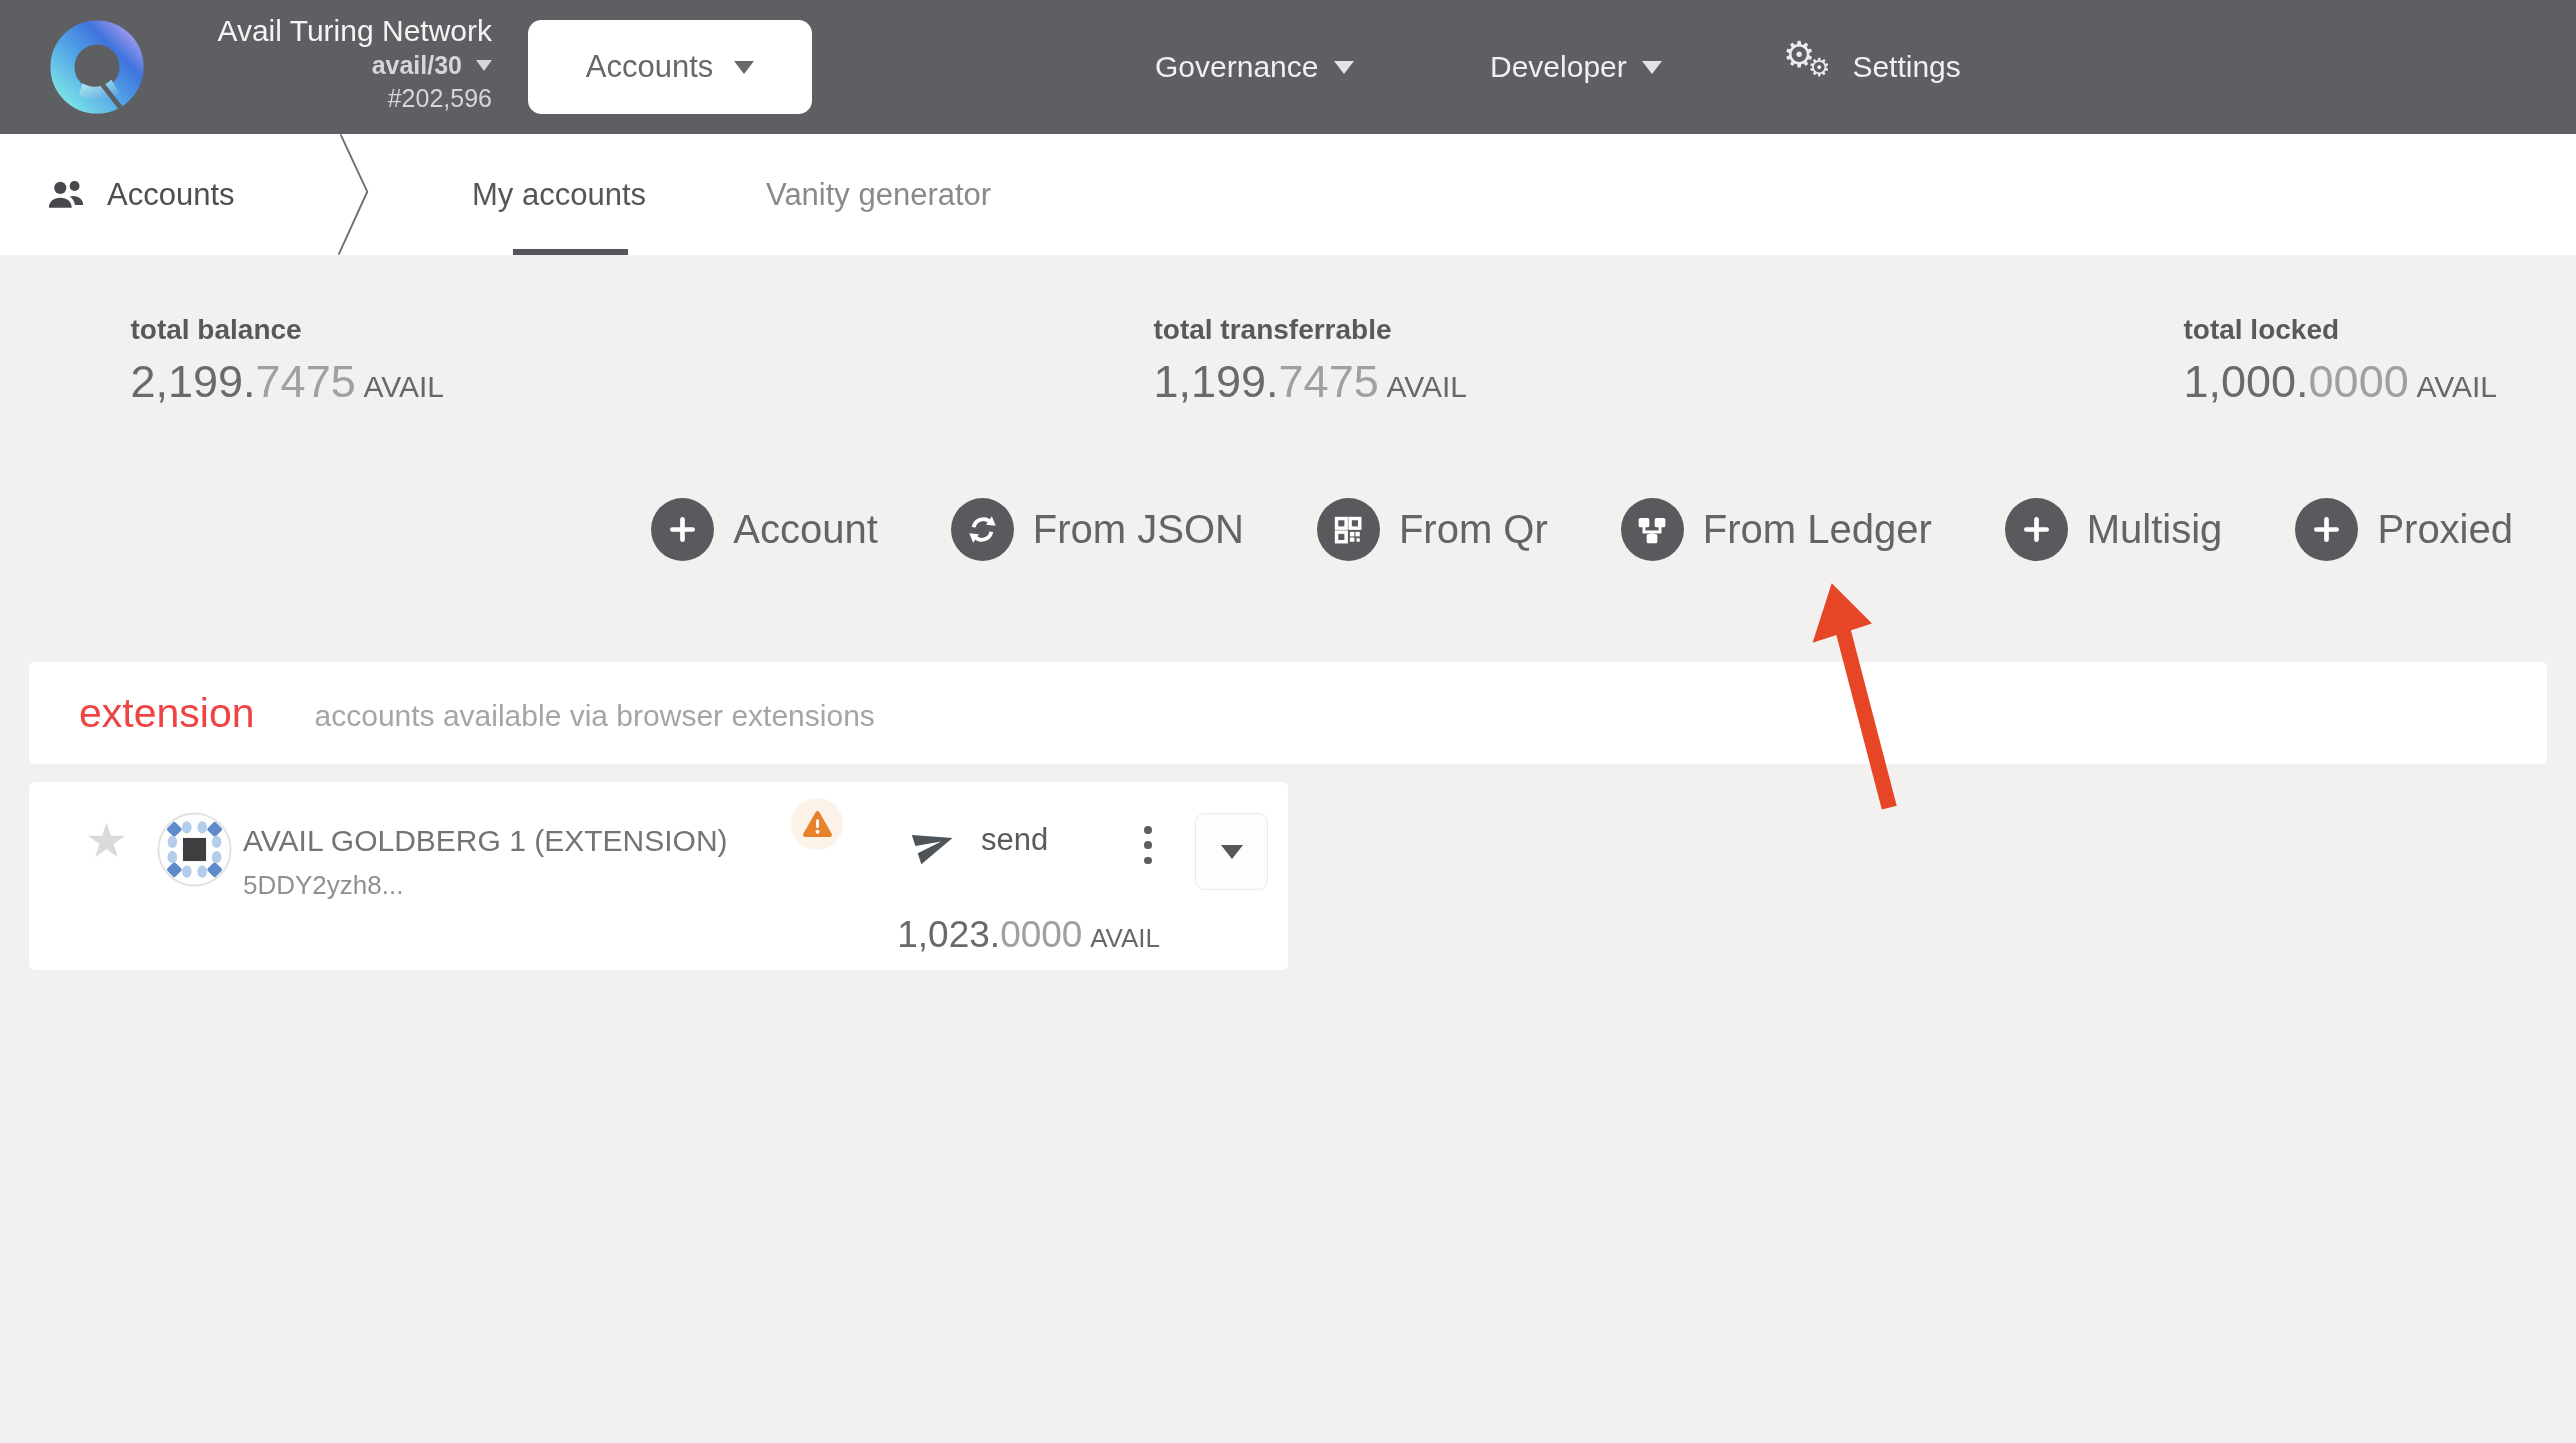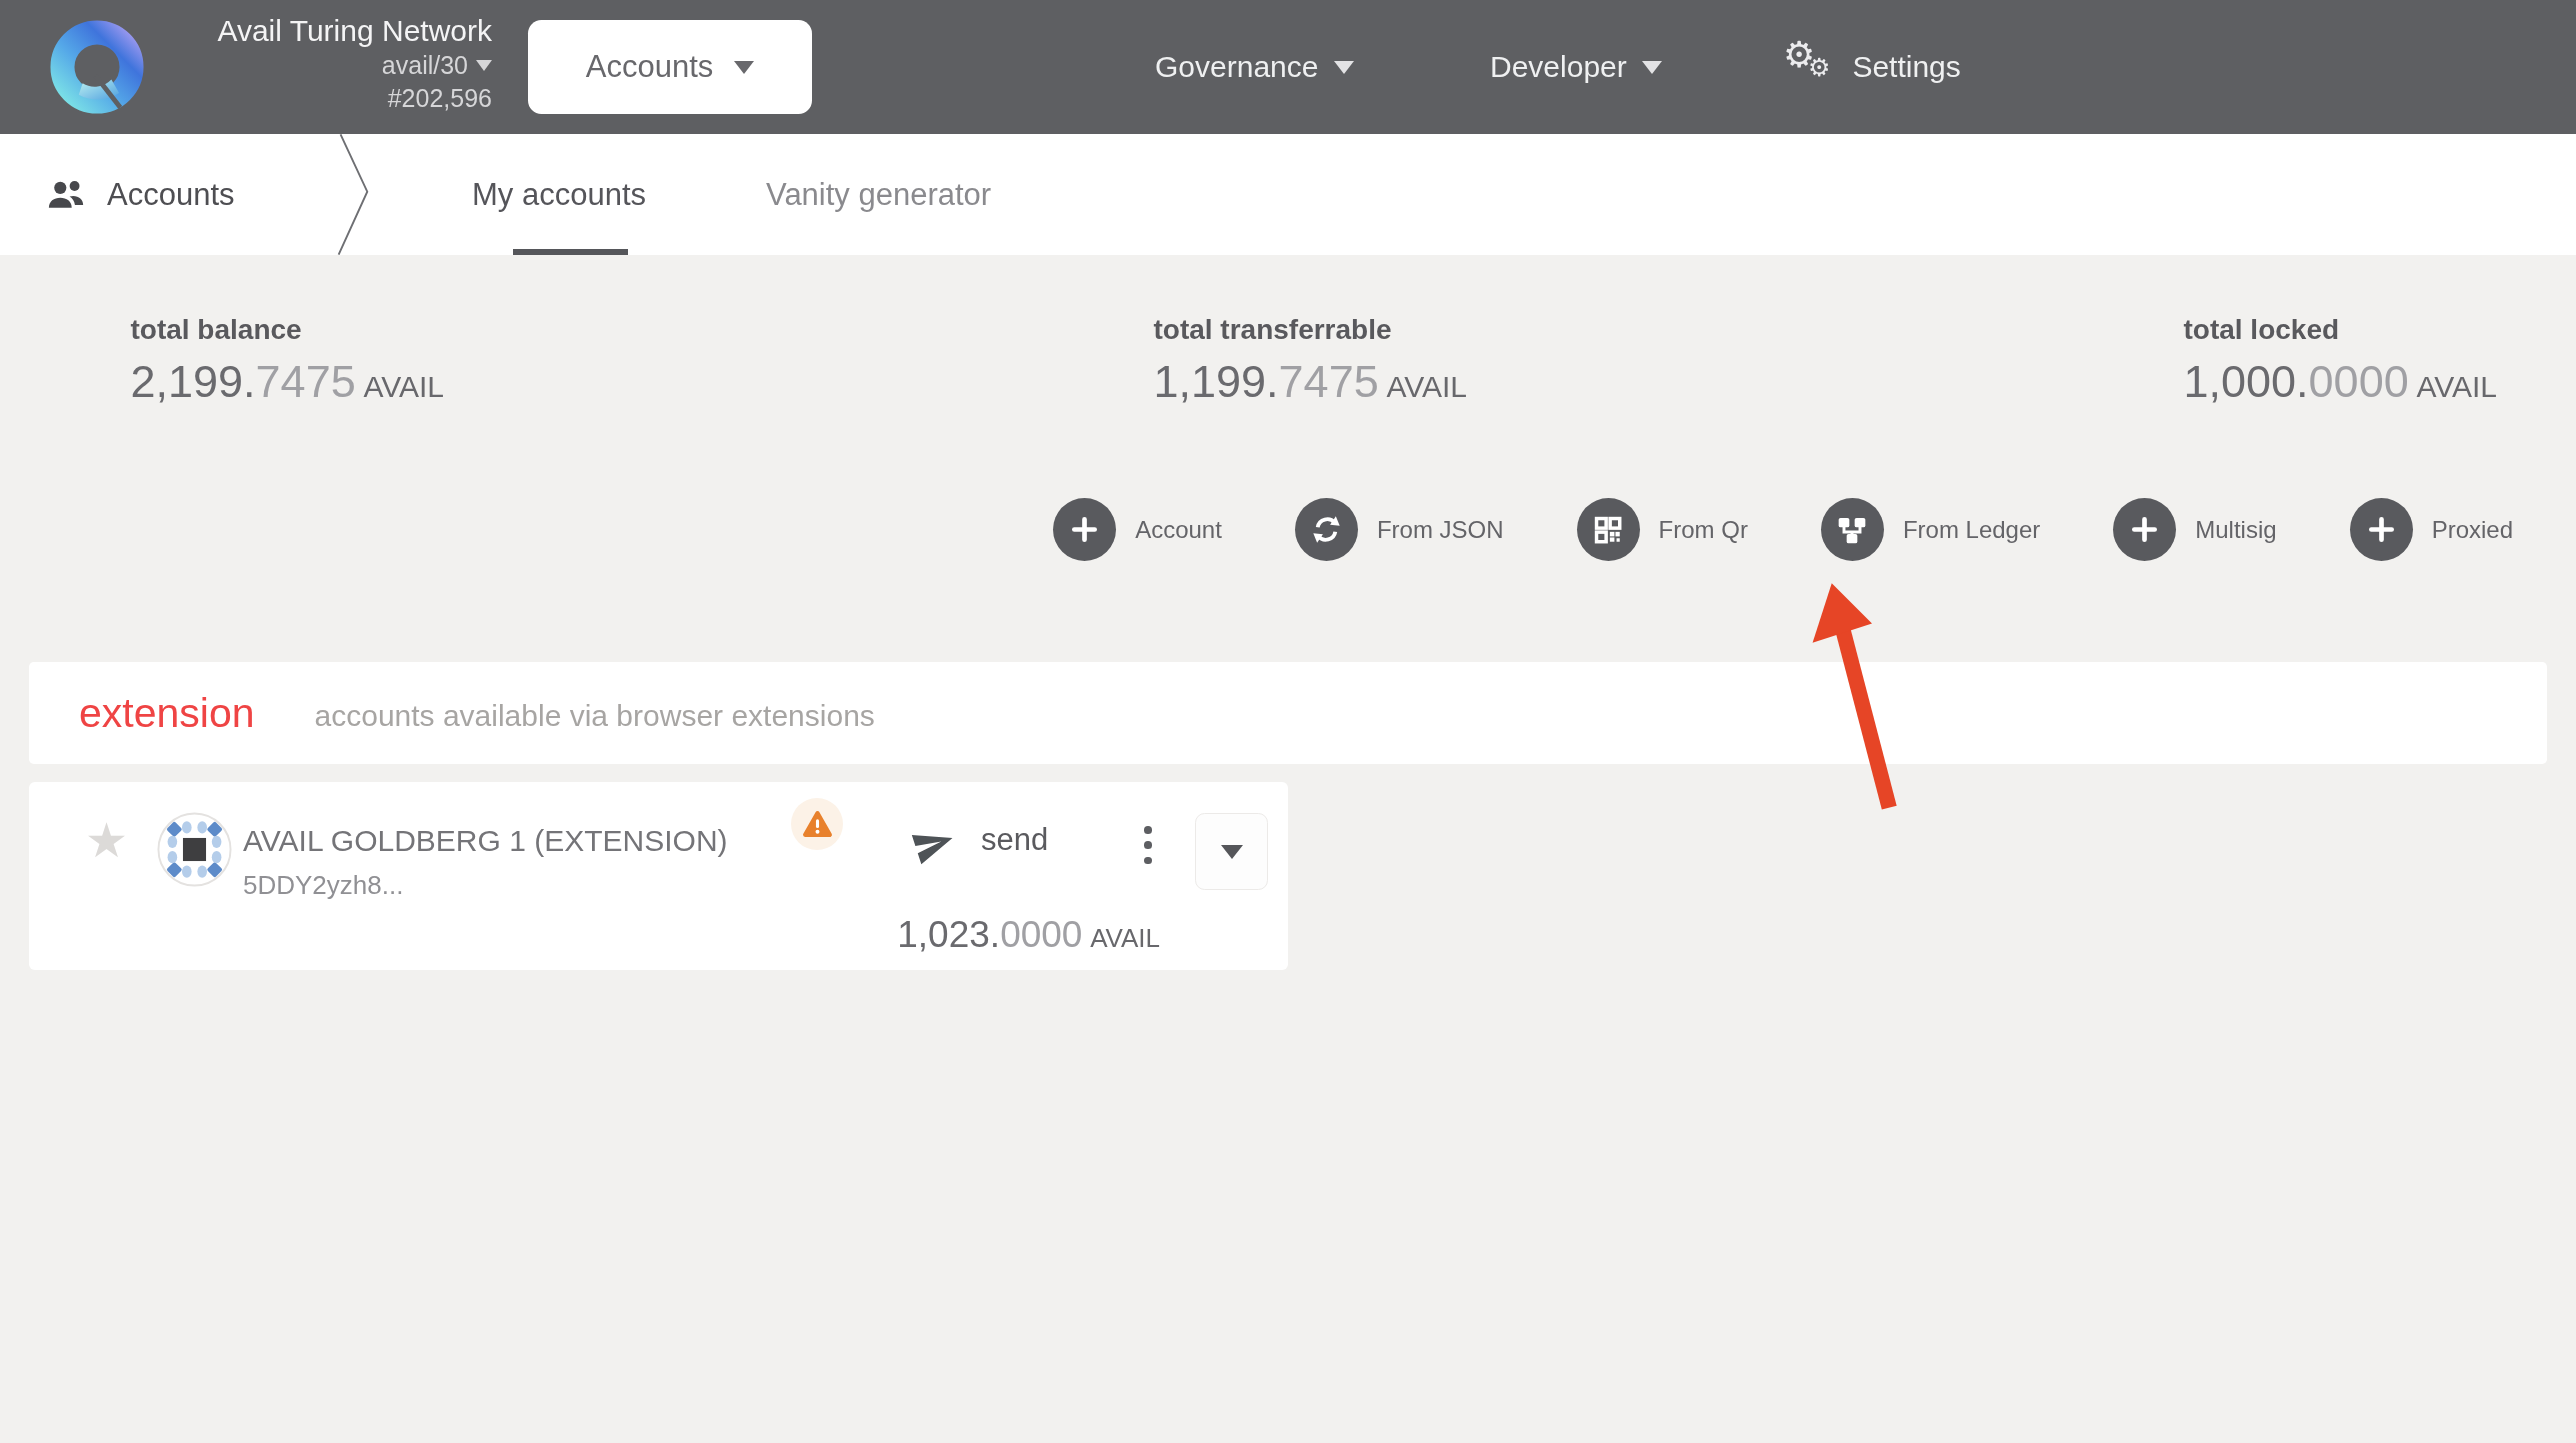--- a/index.html
+++ b/index.html
@@ -5,21 +5,21 @@
   html,body{margin:0;padding:0;}
   body{width:2576px;height:1443px;overflow:hidden;background:#f2f1ef;
        font-family:"Liberation Sans", sans-serif;-webkit-font-smoothing:antialiased;}
   .page{position:relative;width:2576px;height:1443px;background:#f2f1ef;border-radius:22px;}
 
   
   .header{position:absolute;left:0;top:0;width:100%;height:134px;background:#5e5f62;}
   .logo{position:absolute;left:50px;top:20px;width:94px;height:94px;}
   .chainblock{position:absolute;left:154px;top:13.4px;width:338px;text-align:right;color:#f1f1f2;}
   .chain-name{font-size:30px;line-height:36px;color:#f4f4f5;}
-  .chain-sub{font-size:25px;line-height:33px;color:#d6d6d8;display:flex;justify-content:flex-end;align-items:center;gap:8px;}
+  .chain-sub{font-size:25px;line-height:33px;color:#d6d6d8;display:flex;justify-content:flex-end;align-items:center;gap:14px;font-weight:bold;}
   .chain-block{font-size:25px;line-height:33px;color:#d6d6d8;}
   .caret{width:0;height:0;border-left:10.6px solid transparent;border-right:10.6px solid transparent;border-top:13.4px solid currentColor;display:inline-block;}
   .caret.small{border-left-width:8.6px;border-right-width:8.6px;border-top-width:11.5px;}
   .pill{position:absolute;left:528px;top:20px;width:284px;height:94px;background:#ffffff;border-radius:13.4px;
         display:flex;align-items:center;justify-content:center;gap:21px;color:#68686c;font-size:31px;cursor:pointer;}
   .nav-item{position:absolute;top:0;height:134px;display:flex;align-items:center;gap:15.4px;color:#eff0f1;font-size:30px;cursor:pointer;}
   .nav-item .caret{color:#e3e3e5;}
   .nav-network{left:872px;}
   .nav-governance{left:1155px;}
   .nav-developer{left:1490px;}
@@ -44,21 +44,21 @@
   .sum-locked{right:79px;}
   .sum-label{font-size:28px;font-weight:bold;color:#59595d;margin-bottom:9.6px;}
   .sum-value{font-size:45px;color:#6a6a6e;font-weight:500;white-space:nowrap;}
   .sum-frac{color:#a0a0a4;font-weight:400;}
   .sum-unit{font-size:30px;font-weight:400;color:#68686c;margin-left:7.7px;}
 
   
   .actions{position:absolute;top:498px;right:63px;display:flex;align-items:center;gap:73px;}
   .action{display:flex;align-items:center;gap:19px;cursor:pointer;}
   .action-circle{width:63px;height:63px;border-radius:50%;background:#595a5e;display:flex;align-items:center;justify-content:center;flex:0 0 auto;}
-  .action-label{font-size:24px;color:#646468;}
+  .action-label{font-size:40px;color:#646468;}
 
   
   .ext-panel{position:absolute;left:29px;top:662px;width:2518px;height:102px;background:#ffffff;border-radius:4.8px;
              display:flex;align-items:center;}
   .ext-title{font-size:41px;color:#ef4444;margin-left:50px;}
   .ext-sub{font-size:30px;color:#a7a5a3;margin-left:60px;margin-top:5.8px;}
 
   
   .card{position:absolute;left:29px;top:782px;width:1259px;height:188px;background:#ffffff;border-radius:5.8px;}
   .star{position:absolute;left:56px;top:35px;font-size:48px;color:#dcdad8;line-height:1;cursor:pointer;}

